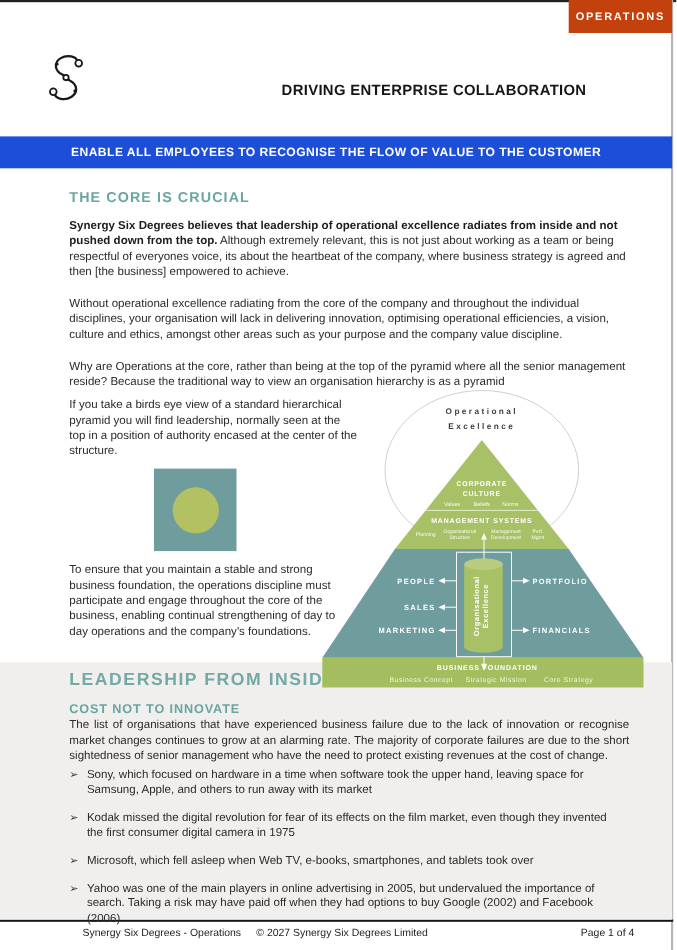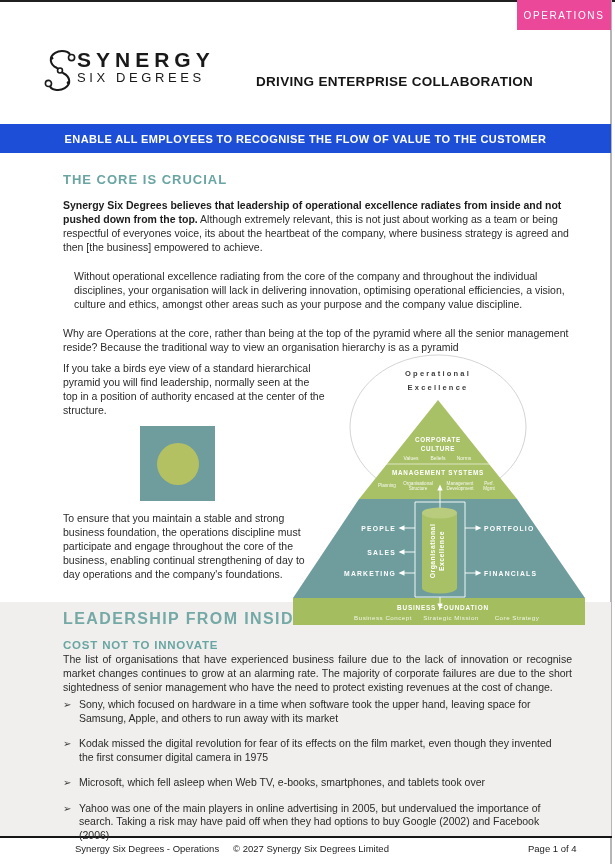--- a/index.html
+++ b/index.html
@@ -1,39 +1,39 @@
 <!DOCTYPE html>
 <html><head>
 <meta charset="utf-8">
 <style>
   html,body{margin:0;padding:0;}
   body{width:615px;height:864px;background:#ffffff;font-family:"Liberation Sans",sans-serif;color:#2b2b2b;}
   .page{position:relative;width:615px;height:864px;background:#fff;overflow:hidden;}
   .topline{position:absolute;top:0;left:0;width:615px;height:2px;background:#202020;}
   .edge-strip{position:absolute;top:0;left:610px;width:2px;height:864px;background:#b5b5b5;}
 
-  .badge{position:absolute;top:0;left:517px;width:94px;height:30px;background:#ec4899;color:#fff;
-         font-size:10px;letter-spacing:1.6px;display:flex;align-items:center;justify-content:center;font-weight:400;}
+  .badge{position:absolute;top:0;left:517px;width:94px;height:30px;background:#c2410c;color:#fff;
+         font-size:10px;letter-spacing:1.6px;display:flex;align-items:center;justify-content:center;font-weight:700;}
 
   .logo{position:absolute;left:43px;top:48px;width:175px;height:45px;}
   .logo-icon{position:absolute;left:0;top:0;}
   .logo-text{position:absolute;left:34px;top:2px;}
   .logo-line1{font-size:21px;font-weight:700;letter-spacing:5px;color:#191919;line-height:20px;}
   .logo-line2{font-size:13px;font-weight:400;letter-spacing:3.6px;color:#191919;line-height:15px;}
   .tagline{position:absolute;left:256px;top:74px;font-size:13.5px;font-weight:700;letter-spacing:.3px;color:#161616;}
 
   .banner{position:absolute;left:0;top:124px;width:611px;height:29px;background:#1d4ed8;color:#fff;
           display:flex;align-items:center;justify-content:center;font-size:11px;font-weight:700;letter-spacing:.4px;}
 
   .h-teal{color:#69a5a2;font-weight:700;}
   .h1{position:absolute;left:63px;top:172px;font-size:13px;letter-spacing:1px;}
   p{margin:0;font-size:10.5px;line-height:14px;}
   .p1{position:absolute;left:63px;top:198px;width:510px;}
   .p1 strong{color:#1c1c1c;}
-  .p2{position:absolute;left:63px;top:269px;width:510px;margin-left:11px;}
+  .p2{position:absolute;left:63px;top:269px;width:510px;}
   .p3{position:absolute;left:63px;top:326px;width:510px;}
   .leftp1{position:absolute;left:63px;top:361px;width:263px;}
   .leftp2{position:absolute;left:63px;top:511px;width:248px;}
 
   .img-square{position:absolute;left:140px;top:426px;width:75px;height:75px;background:#6f9c9d;
               display:flex;align-items:center;justify-content:center;}
   .img-circle{width:42px;height:42px;border-radius:50%;background:#b4c162;}
 
   .diagram{position:absolute;left:288px;top:350px;width:300px;height:285px;z-index:5;}
 
@@ -72,24 +72,20 @@
       <g fill="#ffffff" stroke="#191919" stroke-width="2.4">
         <circle cx="42" cy="14" r="4.5"></circle>
         <circle cx="8" cy="52" r="4.5"></circle>
         <circle cx="25" cy="33" r="3.6"></circle>
       </g>
       <g fill="#191919">
         <circle cx="13" cy="15" r="2.2"></circle>
         <circle cx="37" cy="51" r="2.2"></circle>
       </g>
     </svg>
-    <div class="logo-text">
-      <div class="logo-line1">SYNERGY</div>
-      <div class="logo-line2">SIX DEGREES</div>
-    </div>
   </div>
   <div class="tagline">DRIVING ENTERPRISE COLLABORATION</div>
 
   <div class="banner">ENABLE ALL EMPLOYEES TO RECOGNISE THE FLOW OF VALUE TO THE CUSTOMER</div>
 
   <div class="h1 h-teal">THE CORE IS CRUCIAL</div>
   <p class="p1"><strong>Synergy Six Degrees believes that leadership of operational excellence radiates from inside and not pushed down from the top.</strong> <span>Although extremely relevant, this is not just about working as a team or being respectful of everyones voice, its about the heartbeat of the company, where business strategy is agreed and then [the business] empowered to achieve.</span></p>
   <p class="p2">Without operational excellence radiating from the core of the company and throughout the individual disciplines, your organisation will lack in delivering innovation, optimising operational efficiencies, a vision,  culture and ethics, amongst other areas such as your purpose and the company value discipline.</p>
   <p class="p3">Why are Operations at the core, rather than being at the top of the pyramid where all the senior management reside? Because the traditional way to view an organisation hierarchy is as a pyramid</p>
   <p class="leftp1">If you take a birds eye view of a standard hierarchical pyramid you will find leadership, normally seen at the top in a position of authority encased at the center of the structure.</p>

